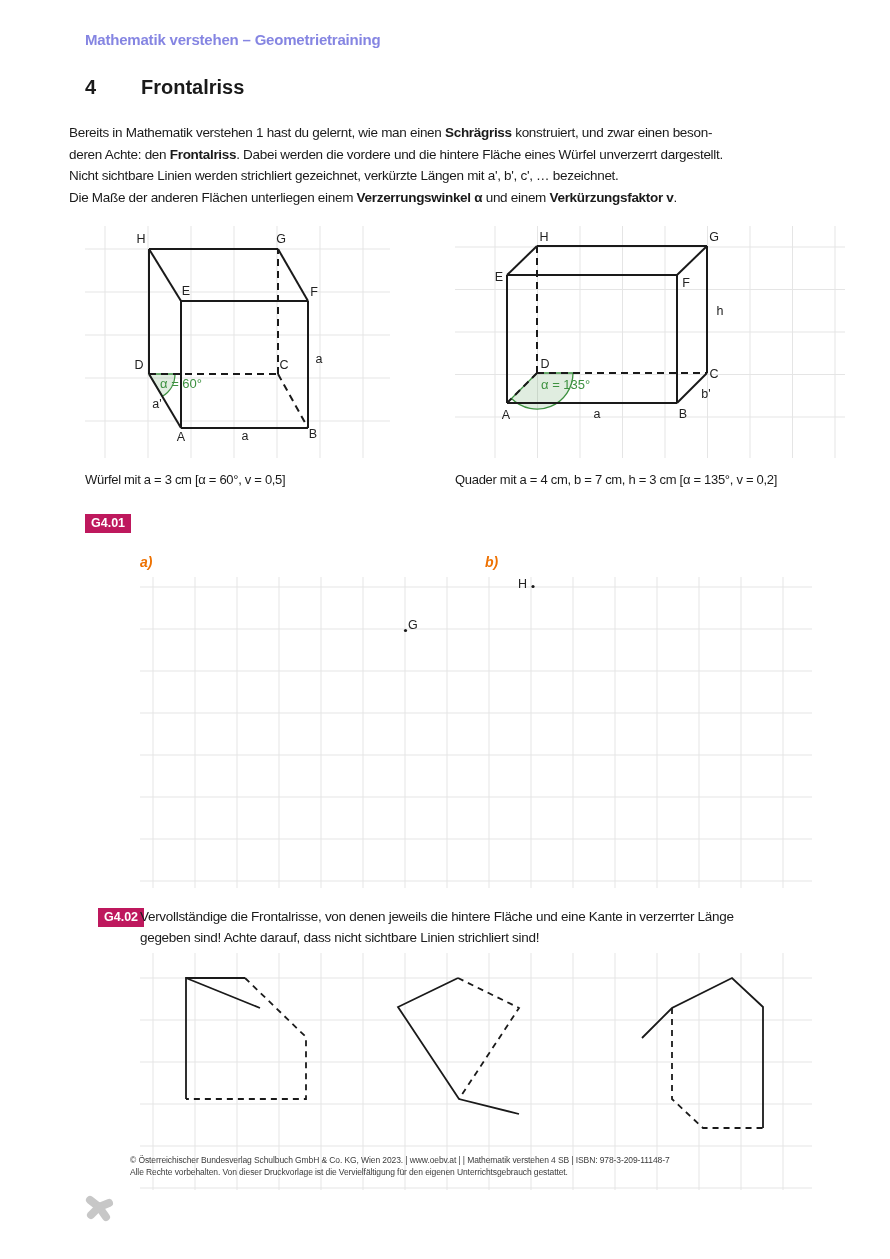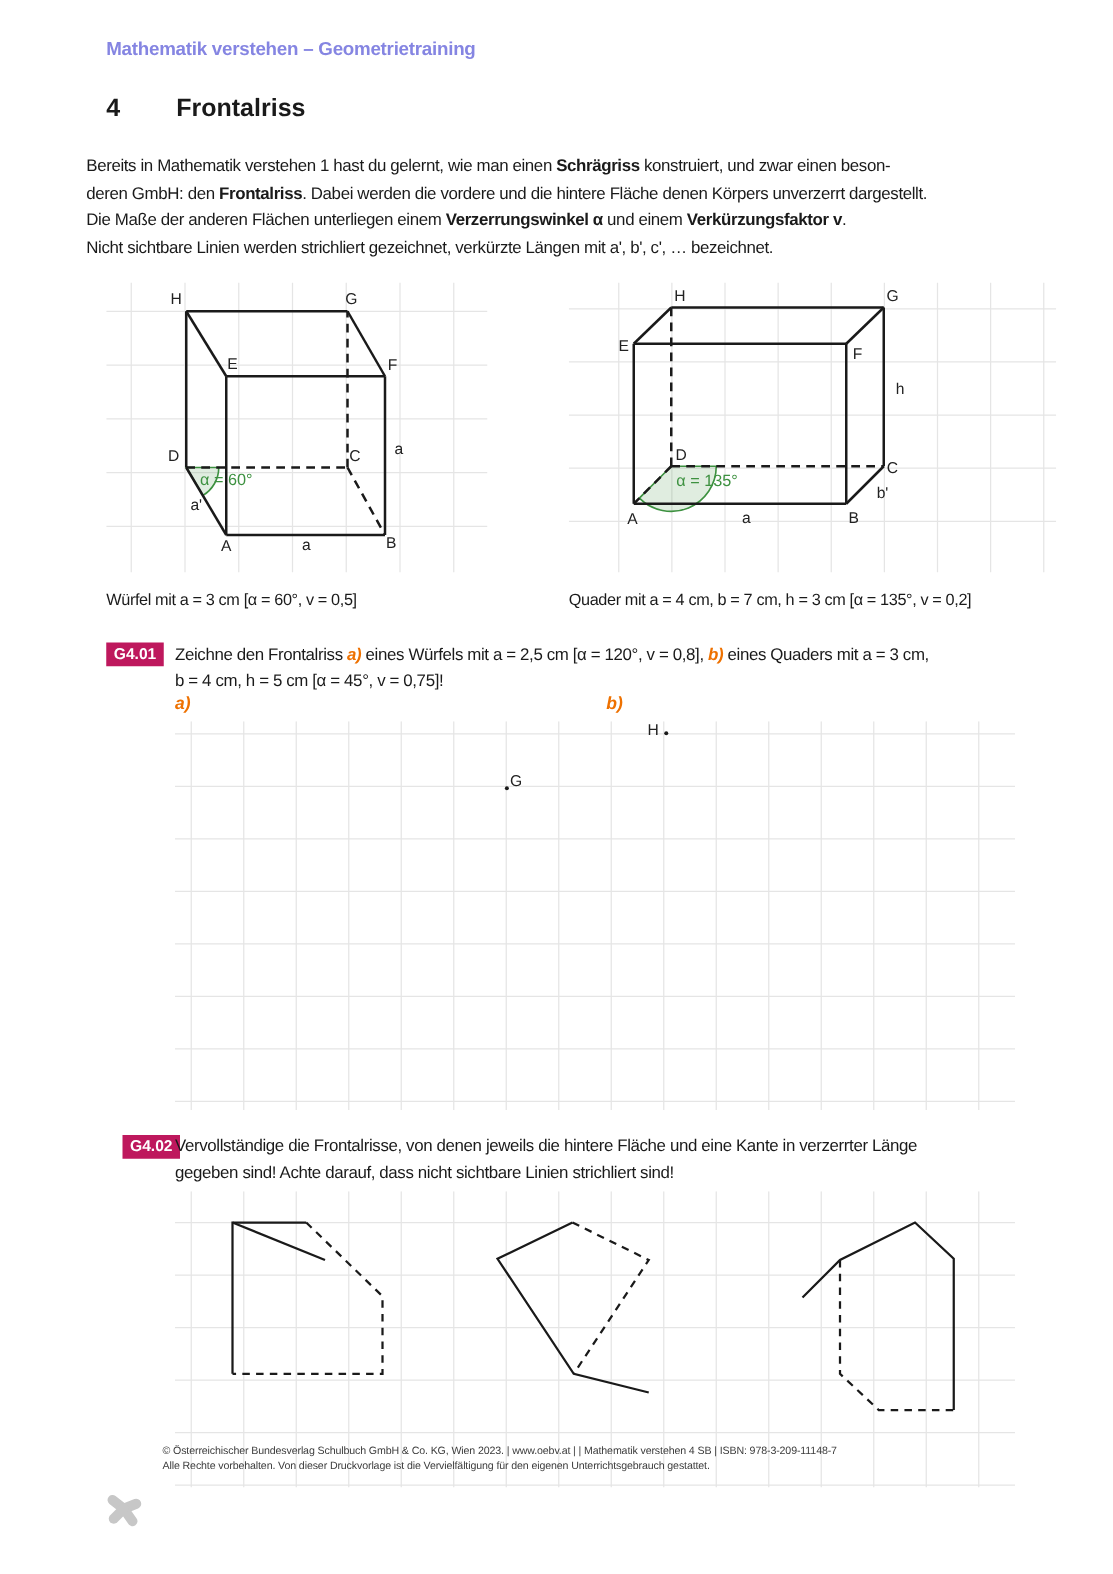--- a/index.html
+++ b/index.html
@@ -42,23 +42,23 @@
 <div class="page">
 
   <div class="abs brand">Mathematik verstehen – Geometrietraining</div>
 
   <div class="abs title">
     <span class="tnum">4</span><span>Frontalriss</span>
   </div>
 
   <div class="abs intro bodytext">
     <div><span>Bereits in Mathematik verstehen 1 hast du gelernt, wie man einen </span><span class="seg-b">Schrägriss</span><span> konstruiert, und zwar einen beson-</span></div>
-    <div><span>deren GmbH: den </span><span class="seg-b">Frontalriss</span><span>. Dabei werden die vordere und die hintere Fläche denen Körpers unverzerrt dargestellt.</span></div>
+    <div><span>deren Achte: den </span><span class="seg-b">Frontalriss</span><span>. Dabei werden die vordere und die hintere Fläche eines Würfel unverzerrt dargestellt.</span></div>
+    <div><span>Nicht sichtbare Linien werden strichliert gezeichnet, verkürzte Längen mit a', b', c', … bezeichnet.</span></div>
     <div><span>Die Maße der anderen Flächen unterliegen einem </span><span class="seg-b">Verzerrungswinkel α</span><span> und einem </span><span class="seg-b">Verkürzungsfaktor v</span><span>.</span></div>
-    <div><span>Nicht sichtbare Linien werden strichliert gezeichnet, verkürzte Längen mit a', b', c', … bezeichnet.</span></div>
   </div>
 
   <svg class="abs" style="left:85px; top:226px;" width="305" height="232" viewBox="0 0 305 232">
     <g data-grid="20,23,305,232,43">
         <line x1="20" y1="0" x2="20" y2="232"></line>
         <line x1="63" y1="0" x2="63" y2="232"></line>
         <line x1="106" y1="0" x2="106" y2="232"></line>
         <line x1="149" y1="0" x2="149" y2="232"></line>
         <line x1="192" y1="0" x2="192" y2="232"></line>
         <line x1="235" y1="0" x2="235" y2="232"></line>
@@ -149,24 +149,20 @@
       <text class="vlabel" x="251" y="172">b'</text>
       <text class="vlabel" x="142" y="192">a</text>
     </g>
     <text class="glabel" x="86" y="163">α = 135°</text>
   </svg>
 
   <div class="abs caption" style="left:85px; top:472px;">Würfel mit a = 3 cm [α = 60°, v = 0,5]</div>
   <div class="abs caption" style="left:455px; top:472px;">Quader mit a = 4 cm, b = 7 cm, h = 3 cm [α = 135°, v = 0,2]</div>
 
   <span class="abs badge" style="left:85px; top:514px;">G4.01</span>
-  <div class="abs bodytext ex-text" style="left:140px; top:513px;">
-    <div><span>Zeichne den Frontalriss </span><span class="seg-o" style="color: rgb(238, 113, 0);">a)</span><span> eines Würfels mit a = 2,5 cm [α = 120°, v = 0,8],  </span><span class="seg-o" style="color: rgb(238, 113, 0);">b)</span><span> eines Quaders mit a = 3 cm,</span></div>
-    <div><span>b = 4 cm, h = 5 cm [α = 45°, v = 0,75]!</span></div>
-  </div>
   <div class="abs part-label" style="left:140px; top:554px;">a)</div>
   <div class="abs part-label" style="left:485px; top:554px;">b)</div>
 
   <svg class="abs" style="left:140px; top:577px;" width="672" height="311" viewBox="0 0 672 311">
     <g data-grid="13,10,672,311,42">
         <line x1="13" y1="0" x2="13" y2="311"></line>
         <line x1="55" y1="0" x2="55" y2="311"></line>
         <line x1="97" y1="0" x2="97" y2="311"></line>
         <line x1="139" y1="0" x2="139" y2="311"></line>
         <line x1="181" y1="0" x2="181" y2="311"></line>

